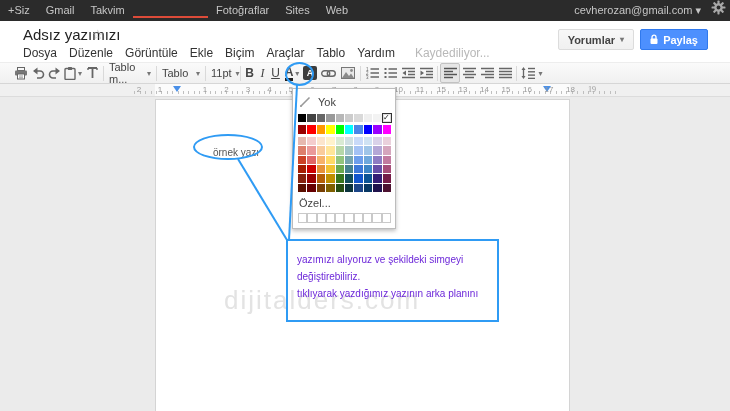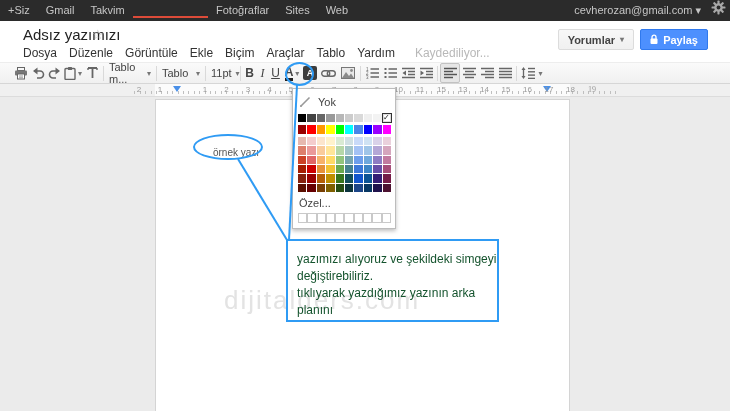--- a/index.html
+++ b/index.html
@@ -76,21 +76,21 @@
   .pcell.sel::after { content:"✓"; position:absolute; left:0.5px; top:-1.5px; font-size:8px; color:#111; }
   .picker-custom { font-size:11px; color:#444; margin:2px 0 4px 1px; cursor:pointer; }
   .custom-row { display:grid; grid-template-columns:repeat(10, 9.3px); gap:0; }
   .ccell { width:9.3px; height:10px; border:1px solid #c9c9c9; background:#fff; cursor:pointer; }
 
   
   .ann { position:absolute; z-index:10; pointer-events:none; }
   .ann-oval { border:2px solid #2f9bf4; border-radius:50%; background:transparent; }
   .ann-box { border:2px solid #2f9bf4; background:transparent; }
   .ann-note { position:absolute; left:297px; top:251px; z-index:11; width:200px;
-    font-size:12px; line-height:17px; color:#14532d; pointer-events:none; }
+    font-size:10px; line-height:17px; color:#6d28d9; pointer-events:none; }
   svg.ann-lines { position:absolute; left:0; top:0; z-index:9; pointer-events:none; }
 </style>
 </head>
 <body>
 
 <div class="topbar">
   <div class="tb-items">
       <span class="tb-item">+Siz</span>
       <span class="tb-item">Gmail</span>
       <span class="tb-item">Takvim</span>

